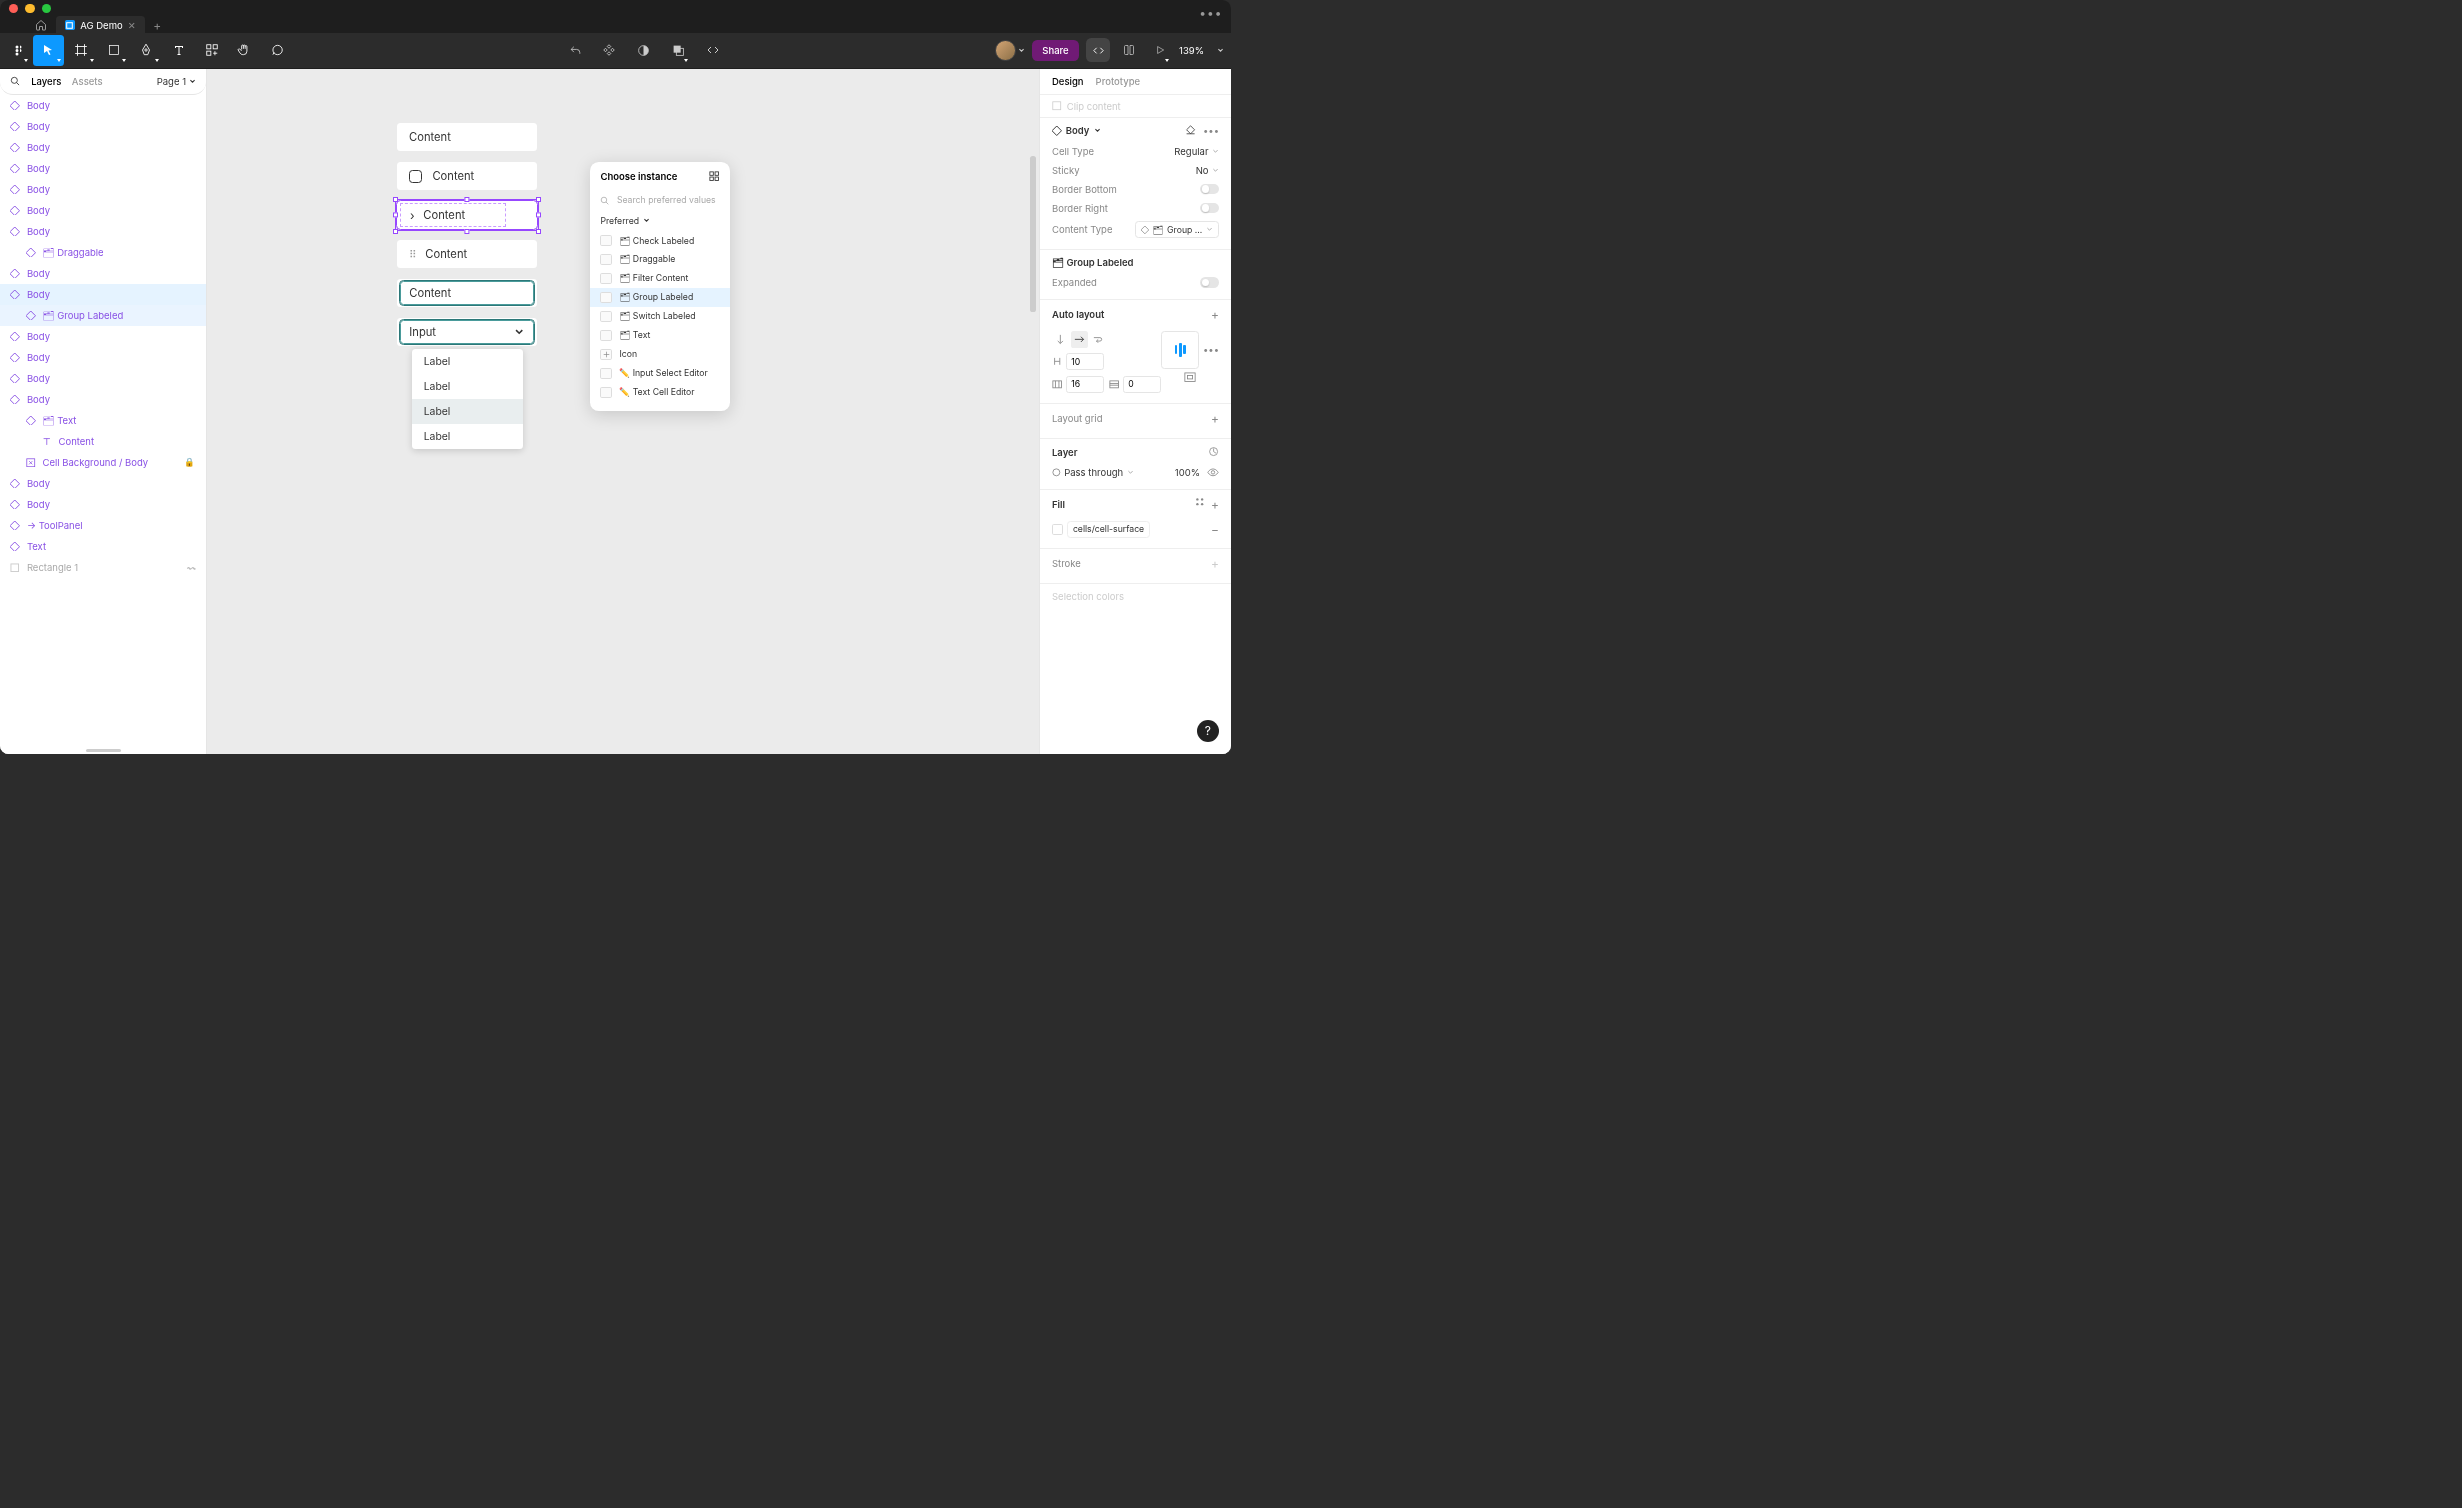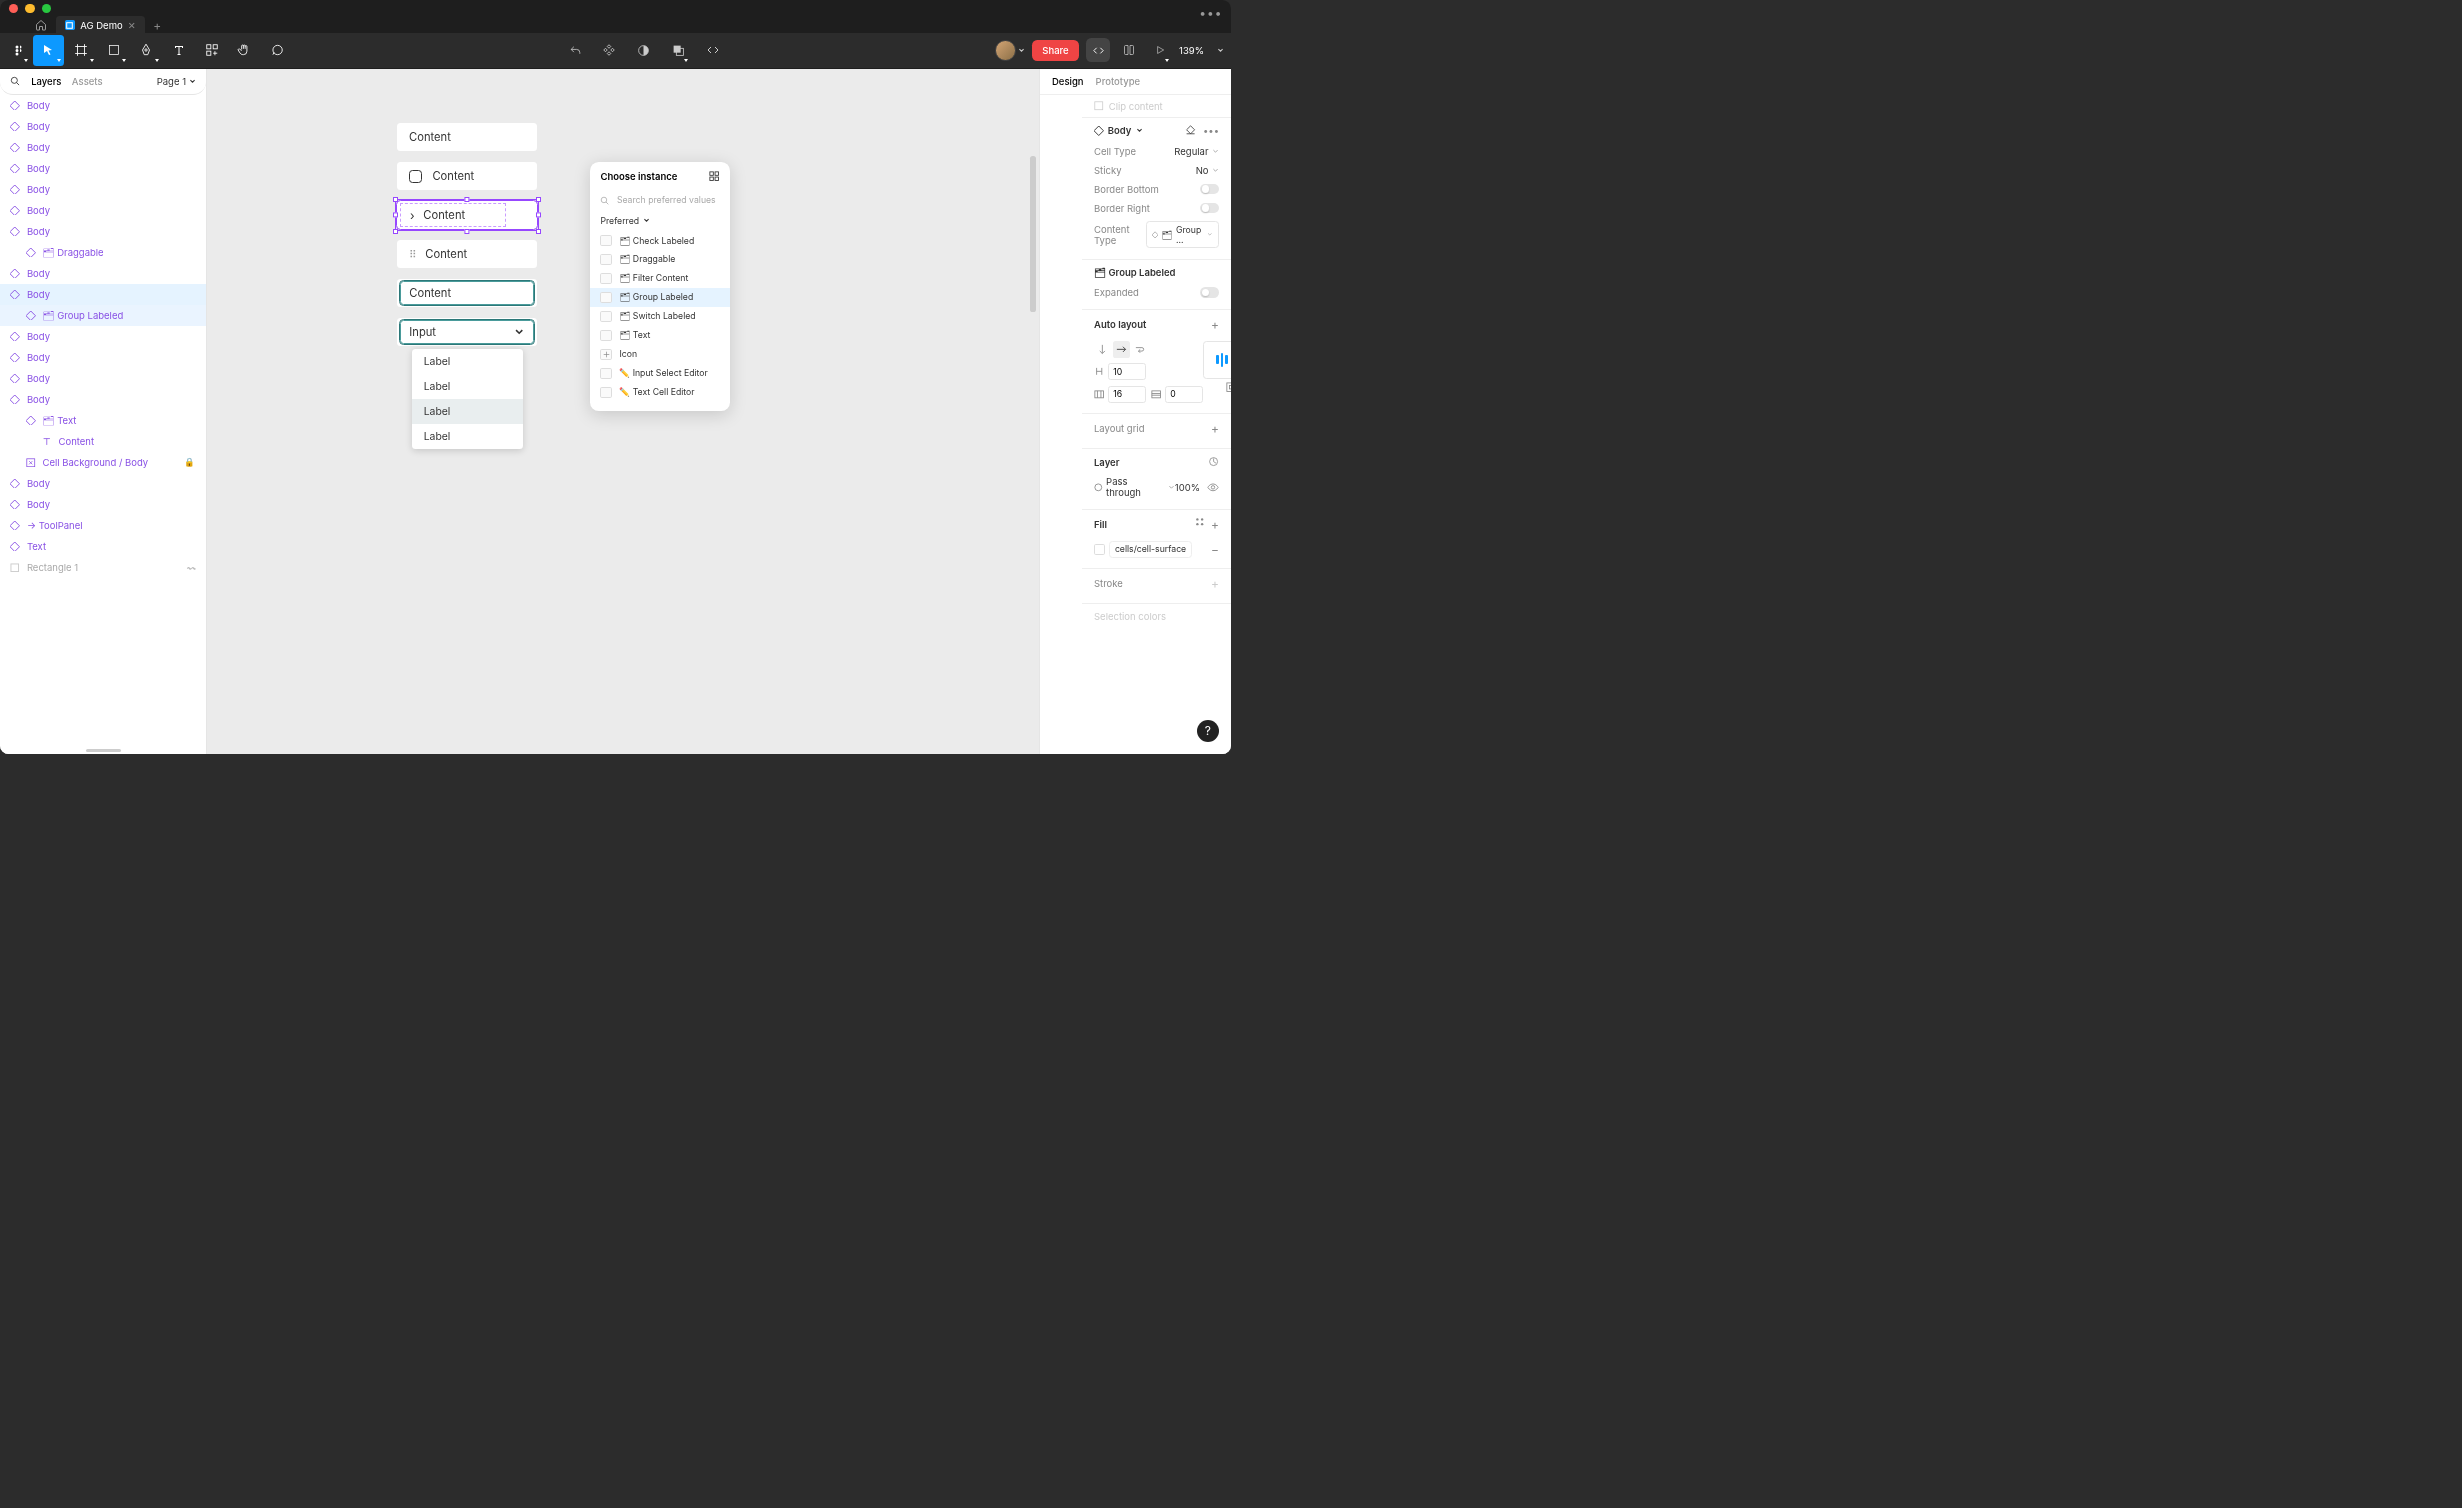--- a/index.html
+++ b/index.html
@@ -18,21 +18,21 @@
 
 .toolbar{height:36px;background:#2c2c2c;border-bottom:0.9px solid #1e1e1e;display:flex;align-items:center;justify-content:space-between;padding:0 7px;}
 .tool-left{display:flex;align-items:center;gap:1.7px;}
 .tool-btn{width:31px;height:31px;display:flex;align-items:center;justify-content:center;color:#fff;border-radius:3.5px;position:relative;}
 .tool-btn.small{width:24px;}
 .tool-btn.dd::after{content:"";width:0;height:0;border-left:2.6px solid transparent;border-right:2.6px solid transparent;border-top:3.5px solid #fff;position:absolute;bottom:4.3px;right:2.6px;}
 .tool-btn.active{background:#0d99ff;}
 .tool-center{display:flex;align-items:center;gap:10.4px;}
 .tool-right{display:flex;align-items:center;gap:7px;}
 .avatar{width:21px;height:21px;border-radius:50%;background:linear-gradient(135deg,#d4a574,#8b6f47);border:0.9px solid #444;}
-.share-btn{background:#ef4444;color:#fff;padding:5.2px 10.4px;border:none;border-radius:5.2px;font-size:9.5px;font-weight:500;}
+.share-btn{background:#701a75;color:#fff;padding:5.2px 10.4px;border:none;border-radius:5.2px;font-size:9.5px;font-weight:500;}
 .dev-btn{background:#444;width:24px;height:24px;border-radius:5.2px;display:flex;align-items:center;justify-content:center;}
 .zoom{color:#fff;font-size:9.5px;display:flex;align-items:center;gap:13px;}
 
 .main{display:flex;height:calc(100% - 69px);background:#f5f5f5;}
 .left-panel{width:207px;background:#fff;border-right:0.9px solid #e5e5e5;display:flex;flex-direction:column;min-height:0;}
 .panel-header{display:flex;align-items:center;justify-content:space-between;padding:7px 10.4px;border-bottom:0.9px solid #e5e5e5;border-radius:13px;}
 .panel-tabs{display:flex;gap:10.4px;align-items:center;}
 .search-ico{color:#333;}
 .panel-tab{font-size:9.5px;color:#999;font-weight:500;}
 .panel-tab.active{color:#000;}
@@ -78,21 +78,21 @@
 .ip-pref{padding:5.2px 10.4px;font-size:8.7px;color:#333;display:flex;align-items:center;gap:3.5px;}
 .ip-list{}
 .ip-item{display:flex;align-items:center;gap:7px;padding:4.3px 10.4px;font-size:8.7px;color:#333;cursor:pointer;}
 .ip-item.sel{background:#e5f3ff;}
 .ip-thumb{width:12px;height:10.4px;border:0.9px solid #ddd;border-radius:1.7px;background:#fafafa;flex-shrink:0;}
 
 .right-panel{width:192px;background:#fff;border-left:0.9px solid #e5e5e5;overflow-y:auto;font-size:9.5px;color:#333;}
 .rp-tabs{display:flex;gap:12px;padding:7px 12px;border-bottom:0.9px solid #eee;}
 .rp-tab{font-size:9.5px;color:#999;font-weight:500;}
 .rp-tab.active{color:#000;}
-.rp-section{padding:7px 12px;border-bottom:0.9px solid #eee;margin-left:42px;}
+.rp-section{padding:7px 12px;border-bottom:0.9px solid #eee;}
 .rp-row{display:flex;align-items:center;justify-content:space-between;padding:3.5px 0;min-height:19px;}
 .rp-label{color:#888;}
 .rp-val{display:flex;align-items:center;gap:3.5px;}
 .toggle{width:19px;height:10.4px;background:#e5e5e5;border-radius:5.2px;position:relative;}
 .toggle::after{content:"";width:7.8px;height:7.8px;background:#fff;border-radius:50%;position:absolute;top:1.3px;left:1.7px;box-shadow:0 0.9px 1.7px rgba(0,0,0,.2);}
 .rp-head{display:flex;align-items:center;justify-content:space-between;padding-bottom:5.2px;}
 .rp-head .title{font-weight:600;display:flex;align-items:center;gap:4.3px;}
 .rp-dd{border:0.9px solid #e5e5e5;border-radius:3.5px;padding:2.6px 5.2px;display:flex;align-items:center;gap:3.5px;font-size:8.7px;min-width:61px;}
 .al-dir{display:flex;gap:1.7px;}
 .al-btn{width:17.3px;height:17.3px;display:flex;align-items:center;justify-content:center;border-radius:2.6px;}

